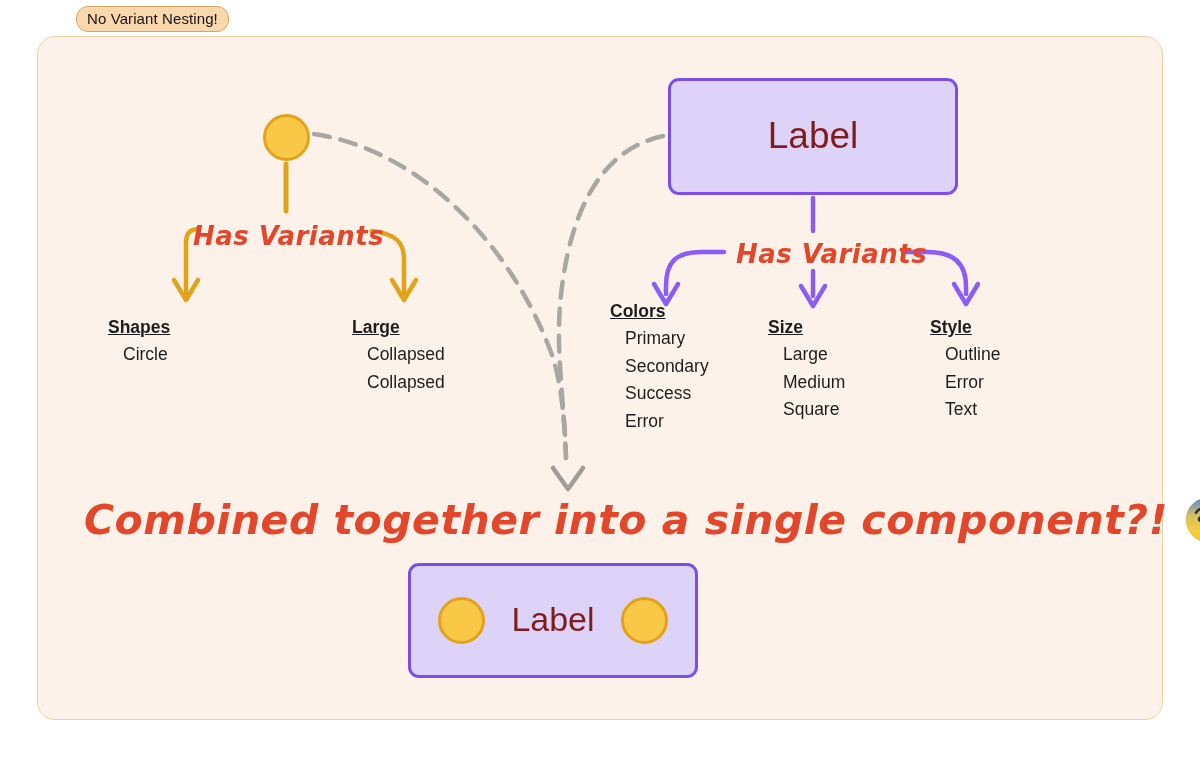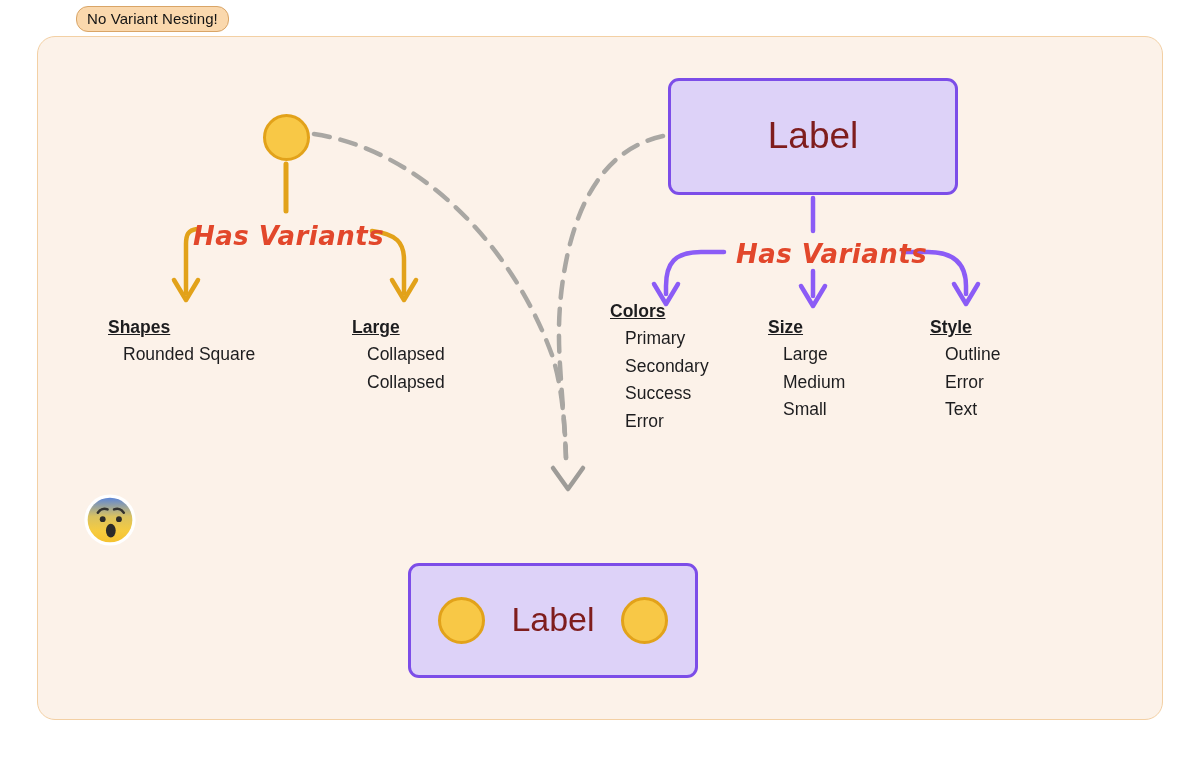--- a/index.html
+++ b/index.html
@@ -118,49 +118,50 @@
 
 <div class="component-box top-label">
   <span class="box-label">Label</span>
 </div>
 
 <div class="handwriting hv-left">Has Variants</div>
 <div class="handwriting hv-right">Has Variants</div>
 
 <div class="variant-list list-shapes">
   <div class="list-title">Shapes</div>
-  <div class="list-item">Rounded Square</div>
+  <div class="list-item">Circle</div>
 </div>
 <div class="variant-list list-state">
   <div class="list-title">Large</div>
   <div class="list-item">Collapsed</div>
   <div class="list-item">Collapsed</div>
 </div>
 
 <div class="variant-list list-colors">
   <div class="list-title">Colors</div>
   <div class="list-item">Primary</div>
   <div class="list-item">Secondary</div>
   <div class="list-item">Success</div>
   <div class="list-item">Error</div>
 </div>
 <div class="variant-list list-size">
   <div class="list-title">Size</div>
   <div class="list-item">Large</div>
   <div class="list-item">Medium</div>
-  <div class="list-item">Small</div>
+  <div class="list-item">Square</div>
 </div>
 <div class="variant-list list-style">
   <div class="list-title">Style</div>
   <div class="list-item">Outline</div>
   <div class="list-item">Error</div>
   <div class="list-item">Text</div>
 </div>
 
 <div class="combined-caption">
+  <span class="handwriting">Combined together into a single component?!</span>
   <span class="emoji-wrap">
     <svg viewBox="0 0 64 64" width="52" height="52">
       <defs>
         <linearGradient id="fearGrad" x1="0" y1="0" x2="0" y2="1">
           <stop offset="0" stop-color="#5d86d7"></stop>
           <stop offset="0.42" stop-color="#d9c260"></stop>
           <stop offset="0.75" stop-color="#f6cb3f"></stop>
           <stop offset="1" stop-color="#f5c22f"></stop>
         </linearGradient>
       </defs>

